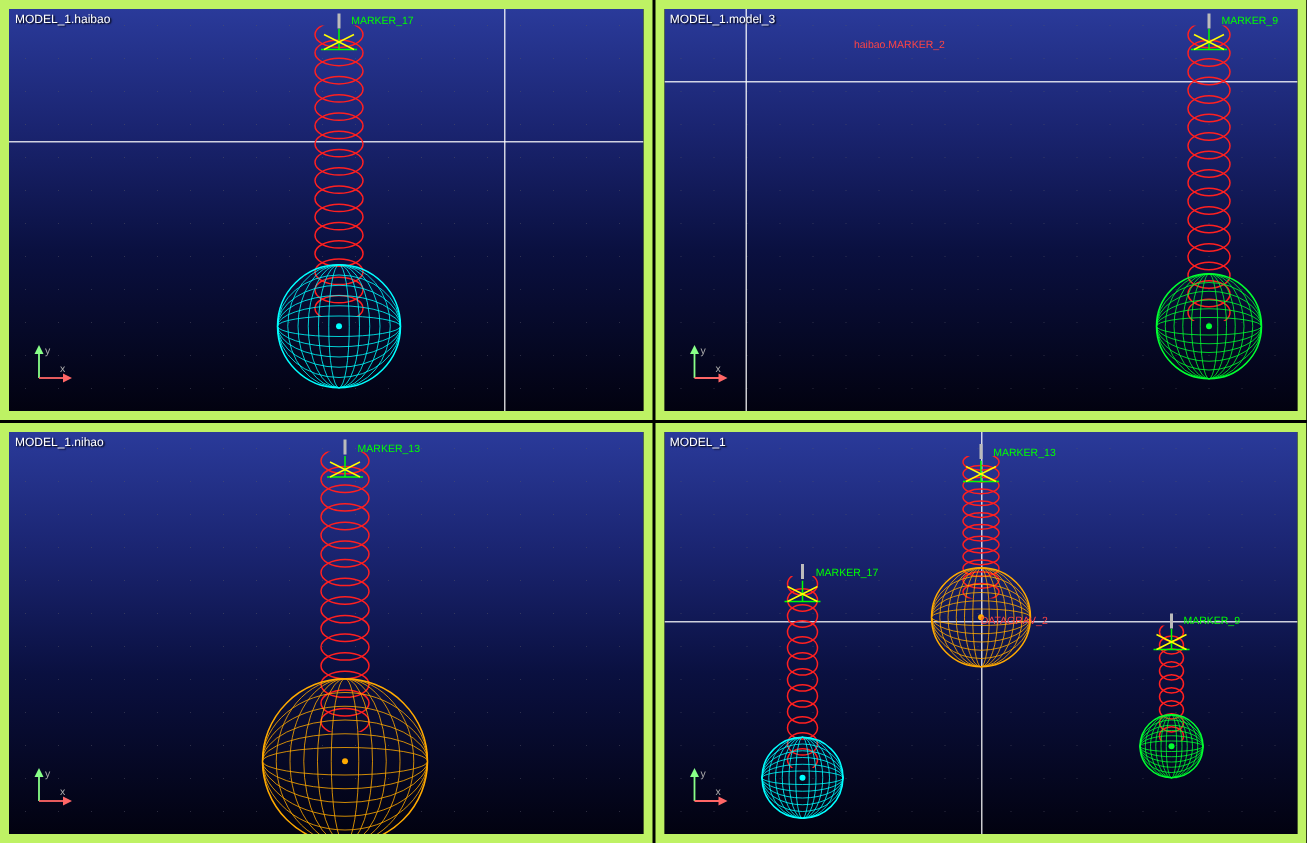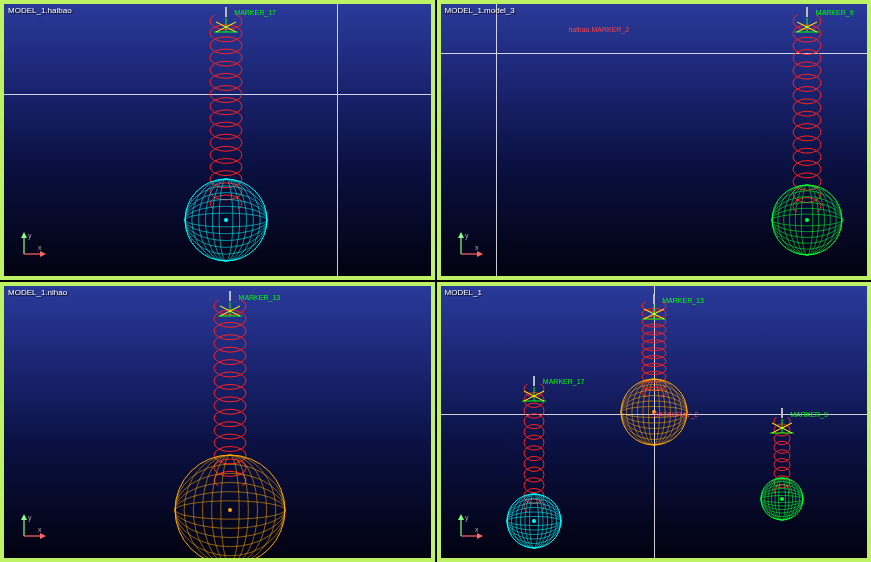--- a/index.html
+++ b/index.html
@@ -1,17 +1,17 @@
 <!DOCTYPE html>
 <html><head>
 <meta charset="utf-8">
 <style>
   html,body{margin:0;padding:0;width:871px;height:562px;background:#000;font-family:Arial,Helvetica,sans-serif;overflow:hidden}
   .grid{display:grid;grid-template-columns:1fr 1fr;grid-template-rows:1fr 1fr;gap:2px;width:871px;height:562px;background:#000}
-  .pane{position:relative;border:4px solid #bef264;overflow:hidden}
+  .pane{position:relative;border:6px solid #bef264;overflow:hidden}
   .bg{position:absolute;inset:0;background:linear-gradient(180deg,#2a3a9a 0%,#1a2470 30%,#0a1040 60%,#020210 100%)}
   .title{position:absolute;top:2px;left:4px;color:#fff;font-size:8px;z-index:10;text-shadow:1px 1px 1px #000}
   .dots{position:absolute;inset:0;background-image:radial-gradient(circle,#556 0.5px,transparent 0.5px);background-size:22px 22px;opacity:.5}
   svg.axis{position:absolute;bottom:18px;left:16px;z-index:9}
   .axlbl{font-size:7px;fill:#aaa}
   .crossV{position:absolute;top:0;bottom:0;width:1px;background:#fff;opacity:.8}
   .crossH{position:absolute;left:0;right:0;height:1px;background:#fff;opacity:.8}
   .obj{position:absolute;transform:translate(-50%,0)}
   .sphere{position:absolute;transform:translate(-50%,-50%)}
   .mlabel{position:absolute;color:#0f0;font-size:7px;white-space:nowrap;z-index:8}

